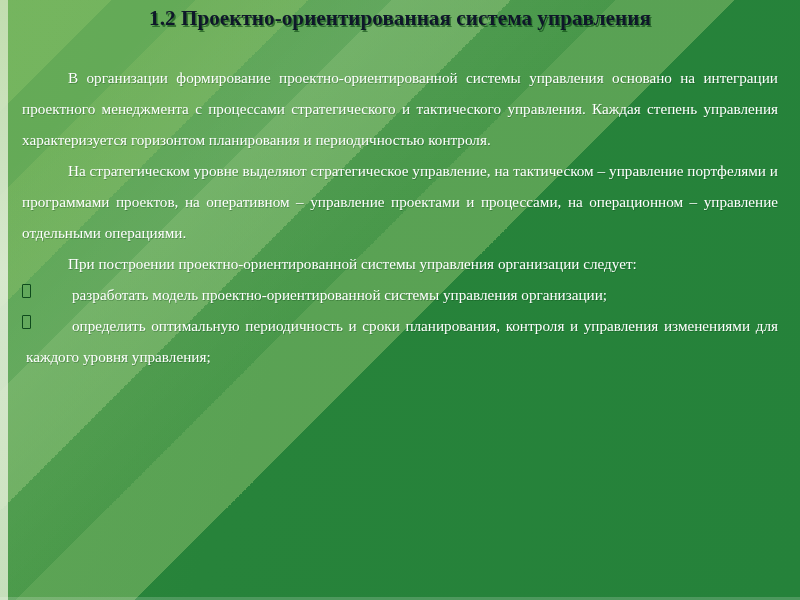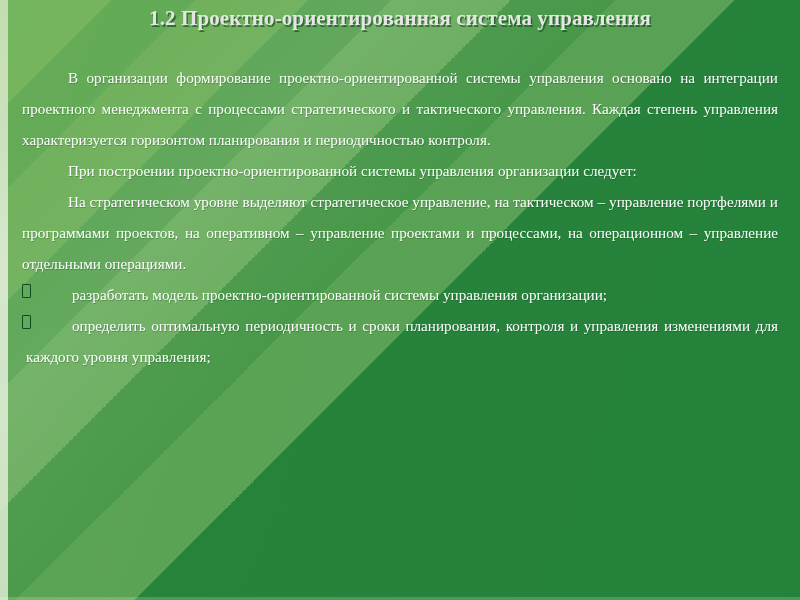--- a/index.html
+++ b/index.html
@@ -105,21 +105,21 @@
     inset: 0;
     z-index: 5;
   }
 
   .slide-title {
     position: absolute;
     top: 6px;
     left: 0;
     width: 100%;
     text-align: center;
-    color: #e5e5e5;
+    color: #0f172a;
     font-size: 21px;
     font-weight: bold;
     letter-spacing: 0.1px;
     text-shadow: 1.5px 1.5px 0 rgba(0,60,10,0.55);
     white-space: nowrap;
   }
 
   .body {
     position: absolute;
     top: 62px;
@@ -182,23 +182,23 @@
   <div class="bg-bottom-line"></div>
 
   <div id="content">
 
     <div class="slide-title">1.2 Проектно-ориентированная система управления</div>
 
     <div class="body">
 
       <p class="para">В организации формирование проектно-ориентированной системы управления основано на интеграции проектного менеджмента с процессами стратегического и тактического управления. Каждая степень управления характеризуется горизонтом планирования и периодичностью контроля.</p>
 
+      <p class="para">На стратегическом уровне выделяют стратегическое управление, на тактическом – управление портфелями и программами проектов, на оперативном – управление проектами и процессами, на операционном – управление отдельными операциями.</p>
+
       <p class="para">При построении проектно-ориентированной системы управления организации следует:</p>
-
-      <p class="para">На стратегическом уровне выделяют стратегическое управление, на тактическом – управление портфелями и программами проектов, на оперативном – управление проектами и процессами, на операционном – управление отдельными операциями.</p>
 
       <ul class="bullets">
         <li class="bullet">
           <span class="tofu"></span>
           <span class="bullet-text">разработать модель проектно-ориентированной системы управления организации;</span>
         </li>
         <li class="bullet">
           <span class="tofu"></span>
           <span class="bullet-text">определить оптимальную периодичность и сроки планирования, контроля и управления изменениями для каждого уровня управления;</span>
         </li>

